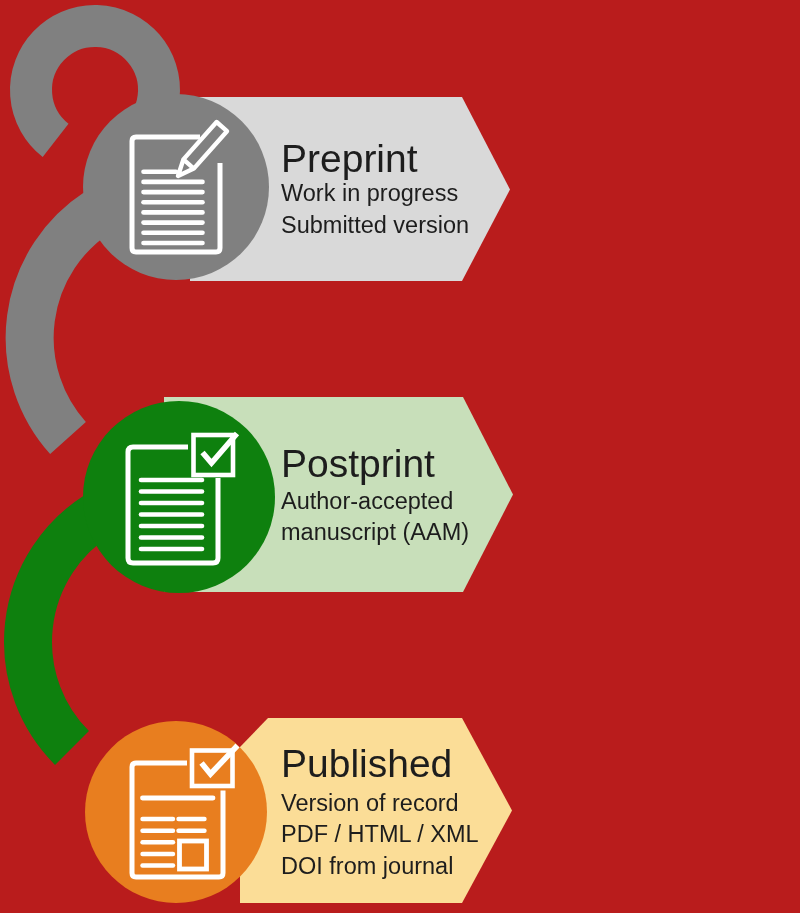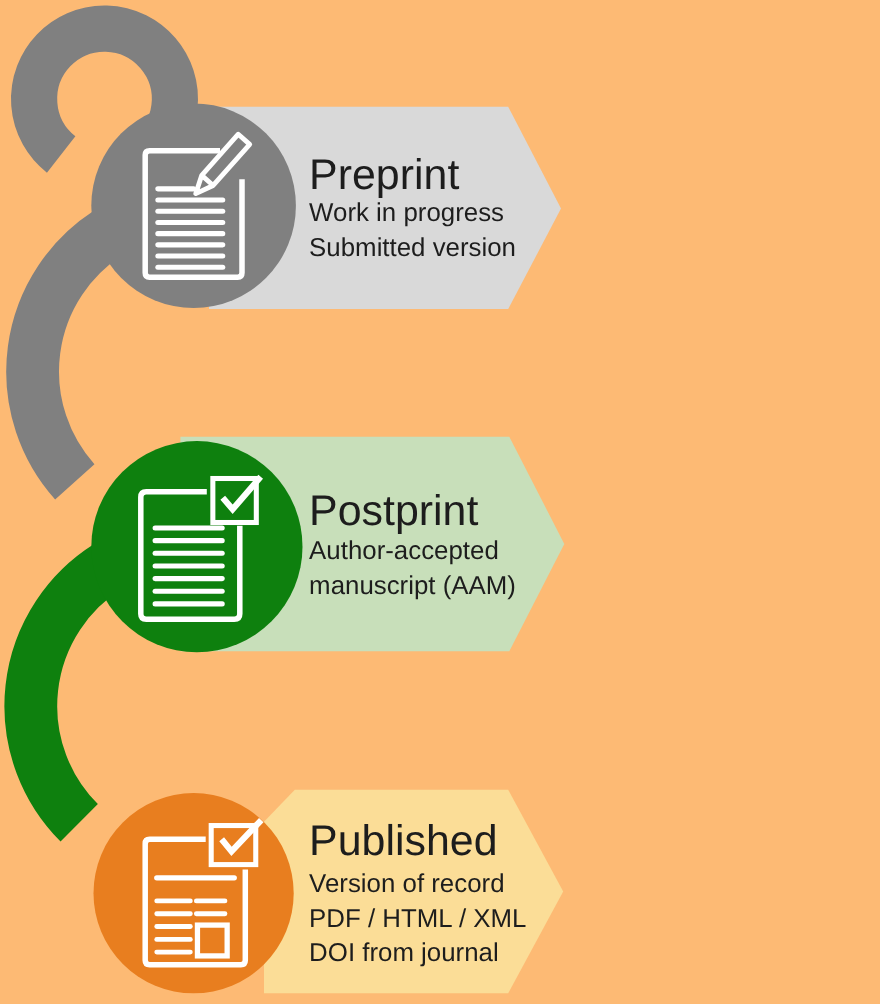--- a/index.html
+++ b/index.html
@@ -4,21 +4,21 @@
 <style>
   html, body {
     margin: 0;
     padding: 0;
     background: #000000;
   }
   .stage-canvas {
     position: relative;
     width: 800px;
     height: 913px;
-    background: #fdba74;
+    background: #b91c1c;
     overflow: hidden;
   }
   svg { display: block; }
   .banner-title {
     font-family: "Liberation Sans", sans-serif;
     font-size: 39px;
     font-weight: 400;
     fill: #1d1d1d;
   }
   .banner-sub {

